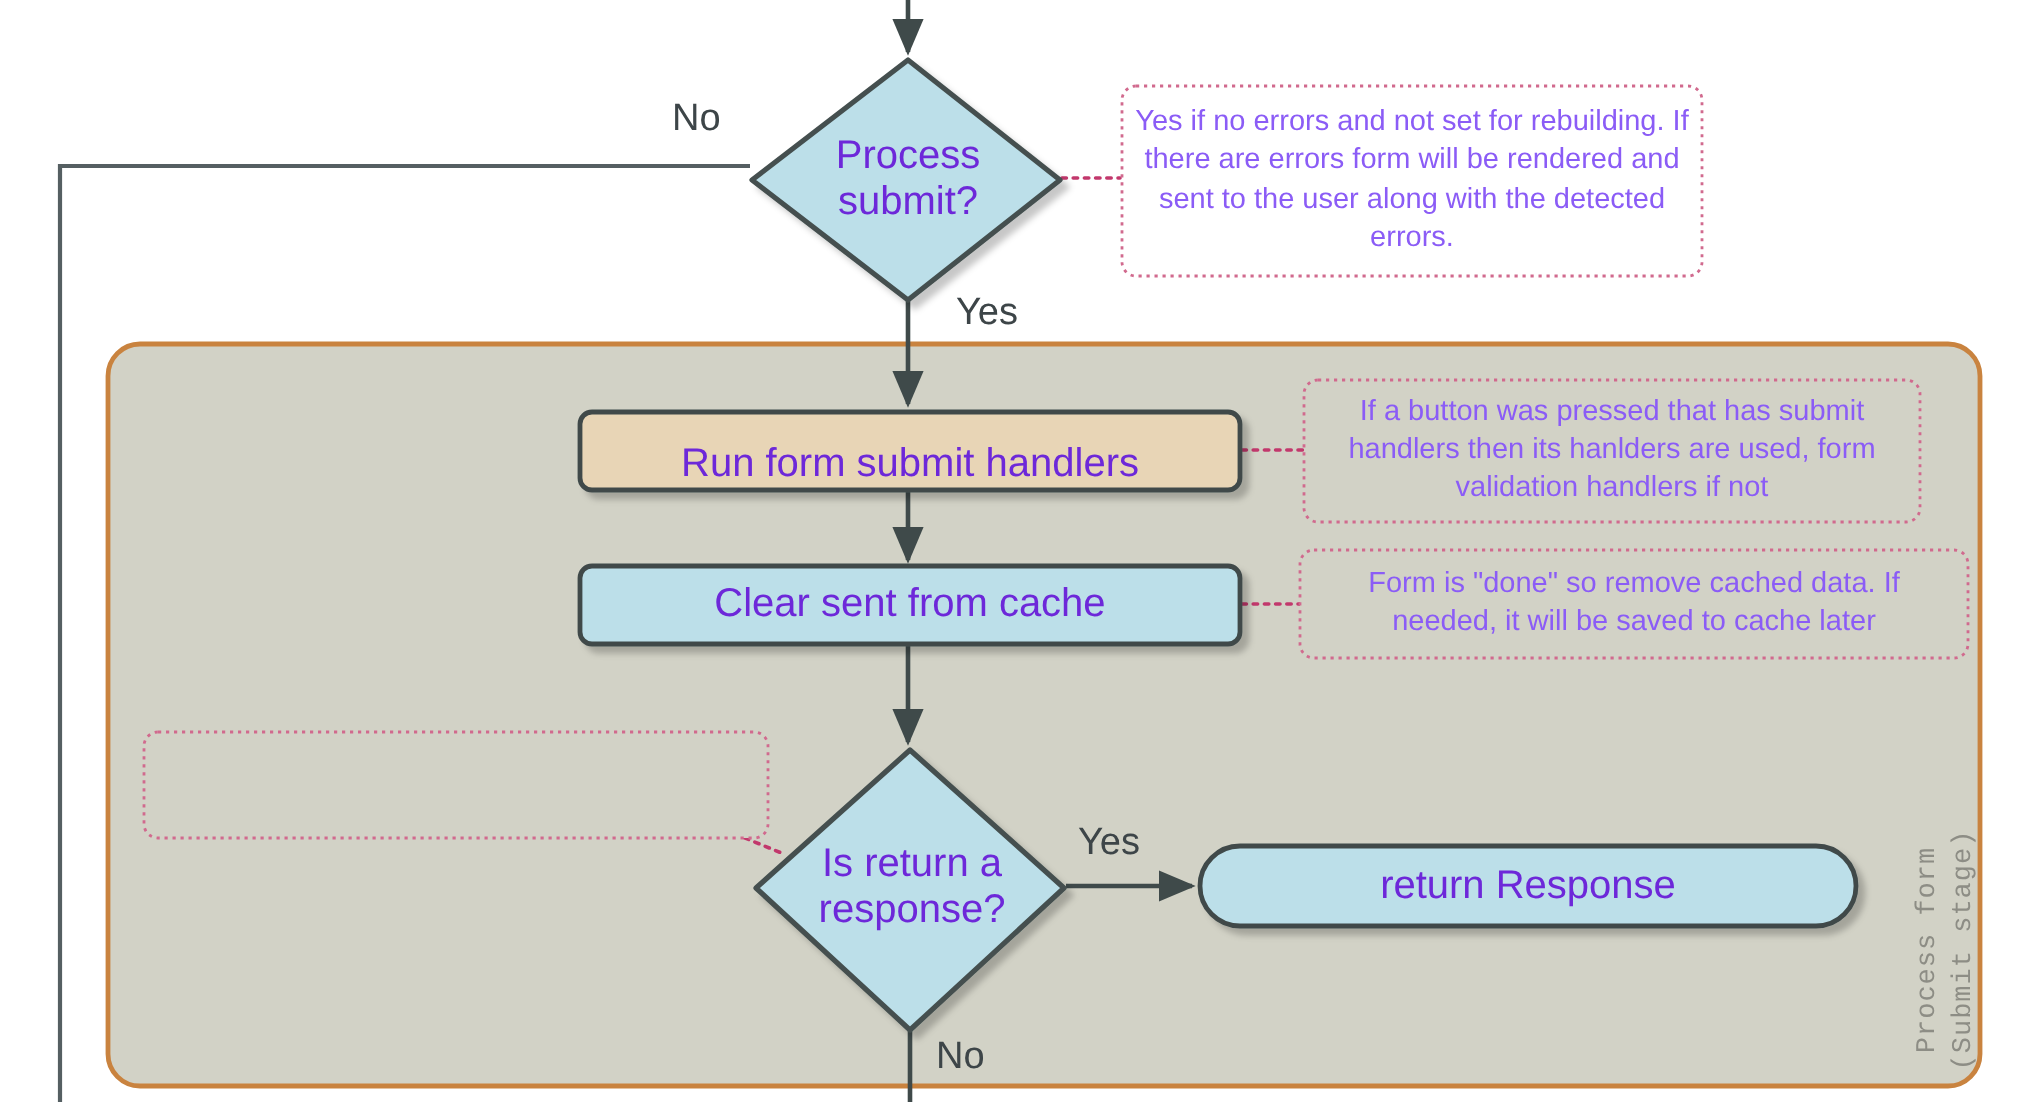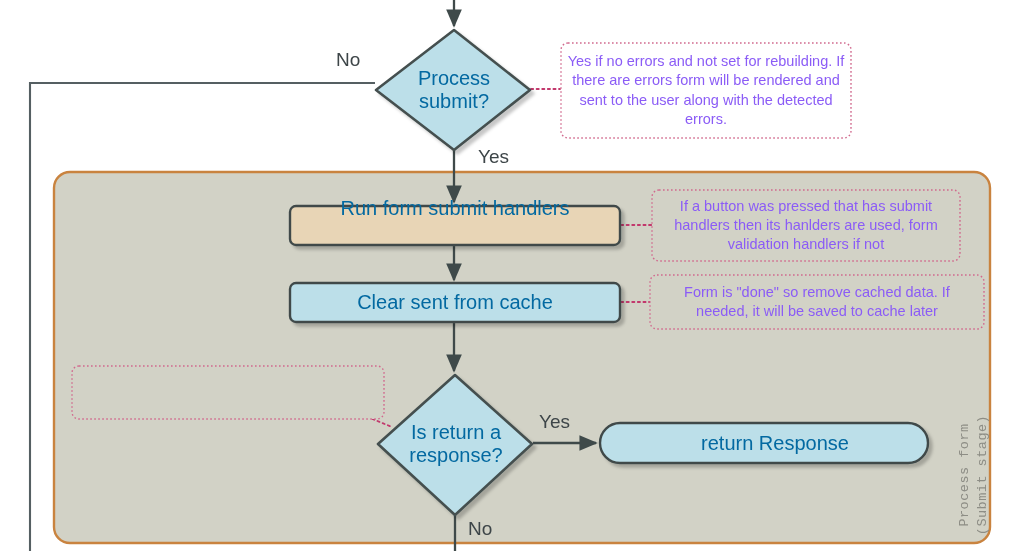--- a/index.html
+++ b/index.html
@@ -20,21 +20,21 @@
     left: 0; top: 0;
     width: 1009px;
     height: 551px;
   }
   .node-label {
     position: absolute;
     display: flex;
     align-items: center;
     justify-content: center;
     text-align: center;
-    color: #0369a1;
+    color: #6d28d9;
     font-size: 20px;
     line-height: 1.15;
     pointer-events: none;
     white-space: pre-line;
   }
   .note-label {
     position: absolute;
     display: flex;
     align-items: center;
     justify-content: center;
@@ -144,28 +144,28 @@
     <rect x="652" y="190" width="308" height="71" rx="7" ry="7" fill="#d2d2c6" stroke="#d16a8e" stroke-width="1.4" stroke-dasharray="1.6 2.4"></rect>
 
     <rect x="650" y="275" width="334" height="54" rx="7" ry="7" fill="#d2d2c6" stroke="#d16a8e" stroke-width="1.4" stroke-dasharray="1.6 2.4"></rect>
 
     <rect x="72" y="366" width="312" height="53" rx="7" ry="7" fill="#d2d2c6" stroke="#d16a8e" stroke-width="1.4" stroke-dasharray="1.6 2.4"></rect>
   </svg>
 
   <div class="node-label" style="left:384px; top:46px; width:140px; height:88px;">Process
 submit?</div>
 
-  <div class="node-label" style="left:292px; top:196px; width:326px; height:24px;">Run form submit handlers</div>
+  <div class="node-label" style="left:292px; top:220px; width:326px; height:24px;">Run form submit handlers</div>
 
   <div class="node-label" style="left:292px; top:283px; width:326px; height:39px;">Clear sent from cache</div>
 
   <div class="node-label" style="left:386px; top:401px; width:140px; height:86px;">Is return a
 response?</div>
 
-  <div class="node-label" style="left:602px; top:423px; width:324px; height:40px;margin-left:11px;">return Response</div>
+  <div class="node-label" style="left:602px; top:423px; width:324px; height:40px;">return Response</div>
 
   <div class="edge-label" style="left:336px; top:50px;">No</div>
 
   <div class="edge-label" style="left:478px; top:147px;">Yes</div>
 
   <div class="edge-label" style="left:539px; top:412px;">Yes</div>
 
   <div class="edge-label" style="left:468px; top:519px;">No</div>
 
   <div class="note-label" style="left:561px; top:43px; width:290px; height:95px;">Yes if no errors and not set for rebuilding. If there are errors form will be rendered and sent to the user along with the detected errors.</div>

